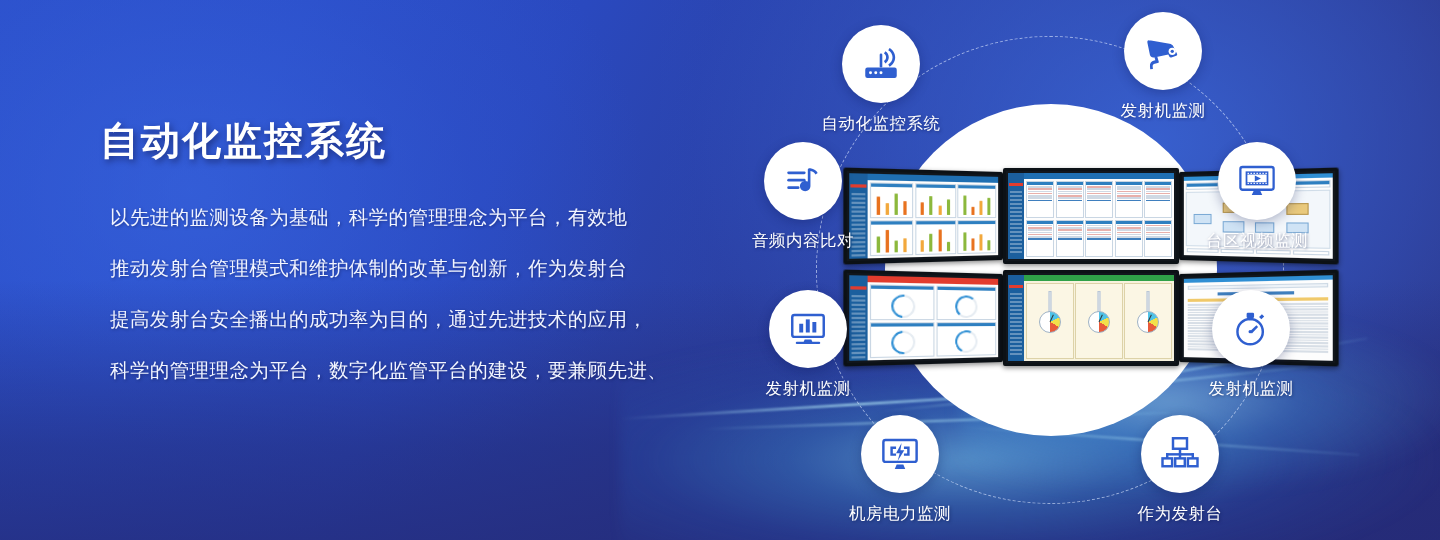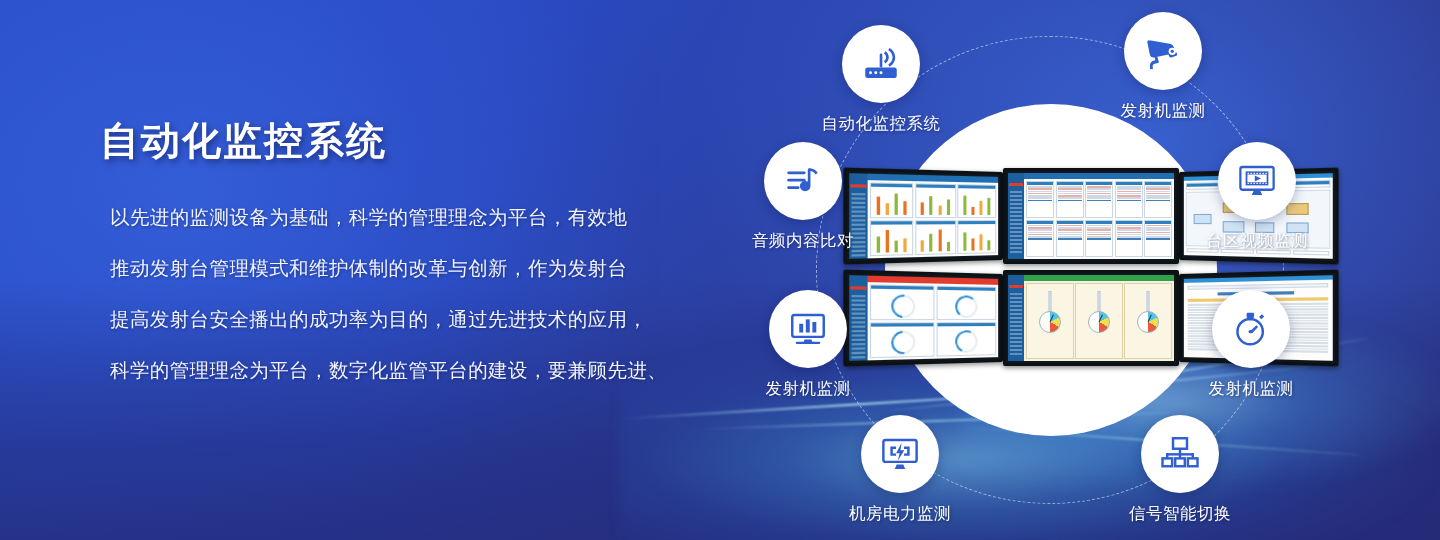--- a/index.html
+++ b/index.html
@@ -873,17 +873,17 @@
           <rect class="ico" x="22.6" y="18" width="2.8" height="6"></rect>
           <rect class="ico" x="8" y="23" width="32" height="2.8"></rect>
           <rect class="ico" x="8" y="23" width="2.8" height="6"></rect>
           <rect class="ico" x="22.6" y="23" width="2.8" height="6"></rect>
           <rect class="ico" x="37.2" y="23" width="2.8" height="6"></rect>
           <rect x="4" y="29" width="11" height="9" fill="none" stroke="#2f5fd0" stroke-width="2.8"></rect>
           <rect x="18.5" y="29" width="11" height="9" fill="none" stroke="#2f5fd0" stroke-width="2.8"></rect>
           <rect x="33" y="29" width="11" height="9" fill="none" stroke="#2f5fd0" stroke-width="2.8"></rect>
         </svg>
       </div>
-      <div class="label">信号智能切换</div>
+      <div class="label">作为发射台</div>
     </div>
 
   </div>
 </div>
 
 </body></html>

